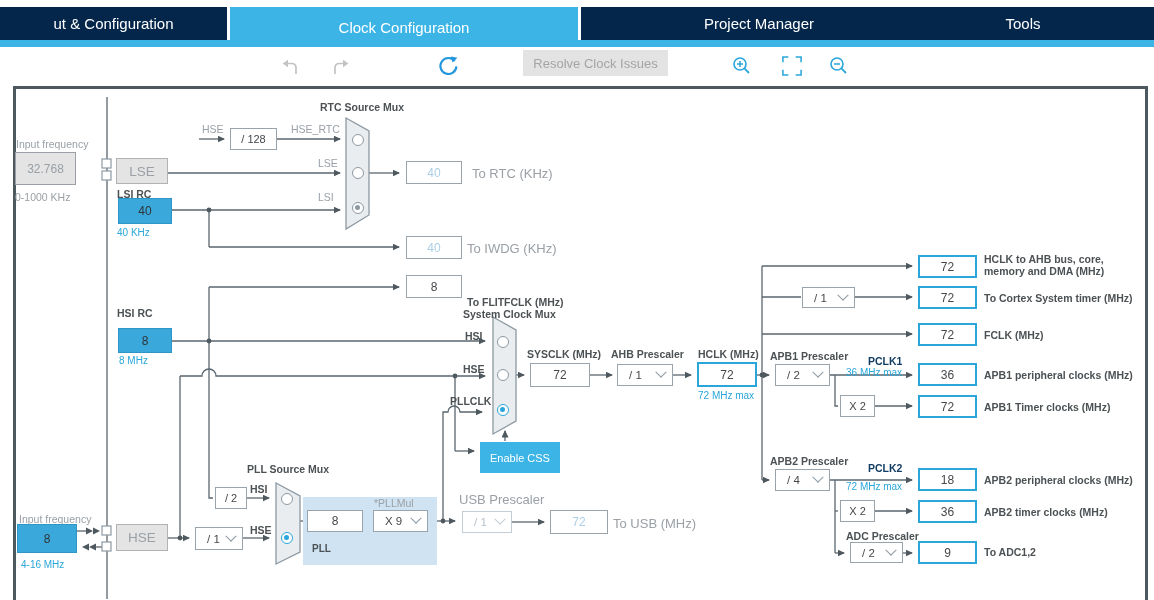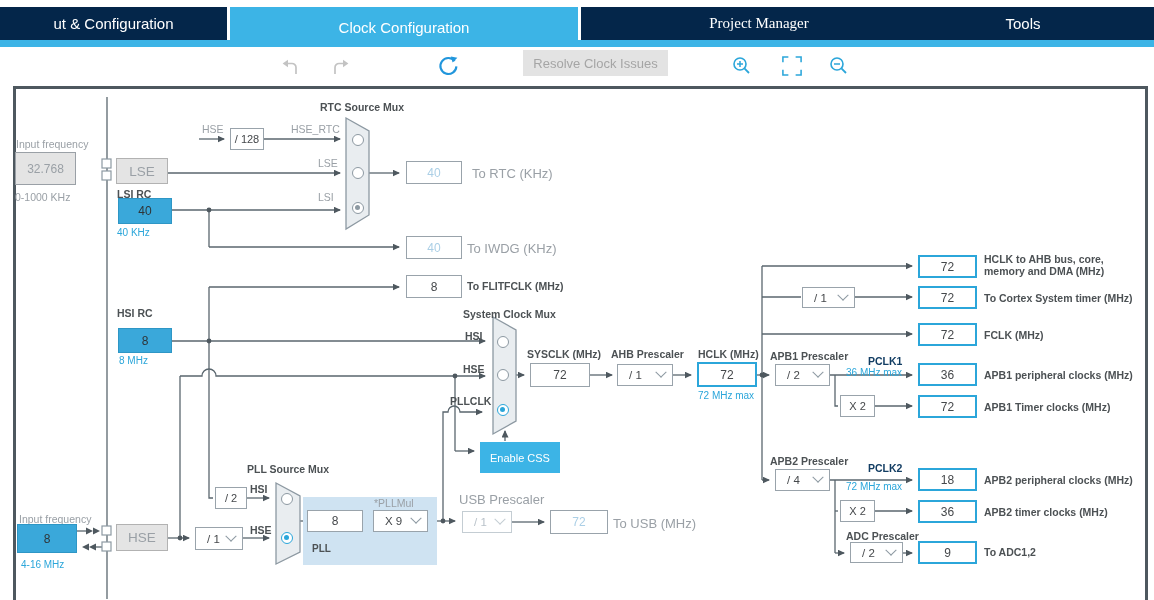--- a/index.html
+++ b/index.html
@@ -49,21 +49,21 @@
       color:#fff;font-size:11px;display:flex;align-items:center;justify-content:center;cursor:pointer;}
 </style>
 </head>
 <body>
 
 <div id="app">
 
   <div id="tabstrip"></div>
   <div class="tab" style="left:0;width:227px;">ut &amp; Configuration</div>
   <div class="tab active" style="left:230px;width:348px;">Clock Configuration</div>
-  <div class="tab" style="left:581px;width:356px;font-family:Liberation Serif, serif;">Project Manager</div>
+  <div class="tab" style="left:581px;width:356px;">Project Manager</div>
   <div class="tab" style="left:892px;width:262px;">Tools</div>
 
   <div class="tbicon" style="left:278px;">
     <svg width="19" height="17" viewBox="0 0 19 17">
         <path d="M15,16 V9.5 a4,4 0 0 0 -4,-4 H6" fill="none" stroke="#c3c3c3" stroke-width="1.7"></path>
         <polygon points="7,1.8 1.6,5.5 7,9.2" fill="#c3c3c3"></polygon>
       </svg>
   </div>
   <div class="tbicon" style="left:328px;">
     <svg width="19" height="17" viewBox="0 0 19 17">
@@ -199,34 +199,34 @@
   <div class="bx bf" style="left:118px;top:328px;width:54px;height:25px;">8</div>
   <div class="lbb" style="left:119px;top:355px;">8 MHz</div>
 
   <div class="lb" style="left:19px;top:513px;">Input frequency</div>
   <div class="bx bf" style="left:17px;top:524px;width:60px;height:29px;">8</div>
   <div class="lbb" style="left:21px;top:559px;">4-16 MHz</div>
   <div class="bx gf" style="left:116px;top:524px;width:52px;height:27px;">HSE</div>
 
   <div class="lbd" style="left:320px;top:101px;">RTC Source Mux</div>
   <div class="lb" style="left:202px;top:123px;">HSE</div>
-  <div class="bx" style="left:230px;top:128px;width:34px;height:22px;font-size:11px;">/ 128</div>
+  <div class="bx" style="left:230px;top:128px;width:47px;height:22px;font-size:11px;">/ 128</div>
   <div class="lb" style="left:291px;top:123px;">HSE_RTC</div>
   <div class="lb" style="left:318px;top:157px;">LSE</div>
   <div class="lb" style="left:318px;top:191px;">LSI</div>
   <div class="rd" style="left:352px;top:134px;"></div>
   <div class="rd" style="left:352px;top:167px;"></div>
   <div class="rd selg" style="left:352px;top:202px;"></div>
 
   <div class="bx pv" style="left:406px;top:161px;width:56px;height:23px;">40</div>
   <div class="lbg" style="left:472px;top:166px;">To RTC (KHz)</div>
   <div class="bx pv" style="left:406px;top:236px;width:56px;height:23px;">40</div>
   <div class="lbg" style="left:467px;top:241px;">To IWDG (KHz)</div>
   <div class="bx" style="left:406px;top:275px;width:56px;height:23px;">8</div>
-  <div class="lbd" style="left:467px;top:280px;">To FLITFCLK (MHz)</div>
+  <div class="lbd" style="left:467px;top:296px;">To FLITFCLK (MHz)</div>
 
   <div class="lbd" style="left:463px;top:308px;">System Clock Mux</div>
   <div class="lbd" style="left:465px;top:330px;">HSI</div>
   <div class="lbd" style="left:463px;top:363px;">HSE</div>
   <div class="lbd" style="left:450px;top:395px;">PLLCLK</div>
   <div class="rd" style="left:497px;top:336px;"></div>
   <div class="rd" style="left:497px;top:369px;"></div>
   <div class="rd selb" style="left:497px;top:404px;"></div>
   <div id="css-btn">Enable CSS</div>
 

